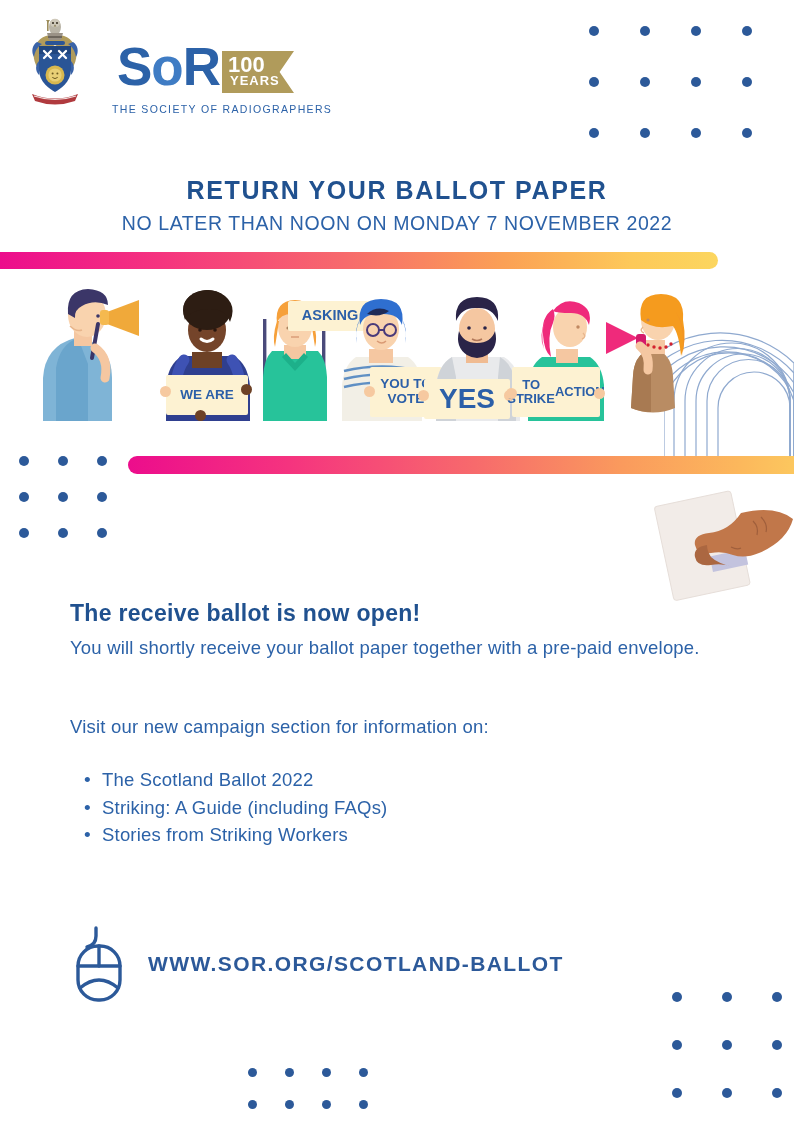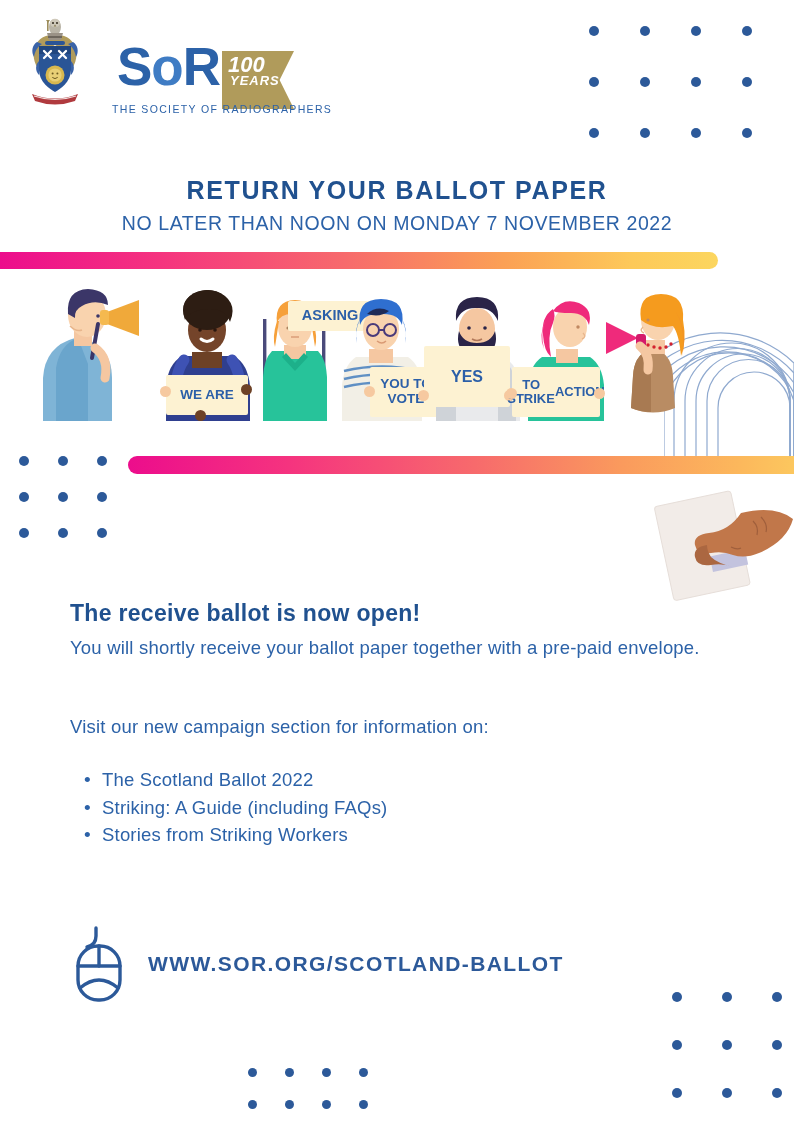--- a/index.html
+++ b/index.html
@@ -16,25 +16,24 @@
   
   .logo-block{position:absolute;left:22px;top:18px;width:270px;height:95px;}
   .crest{position:absolute;left:0;top:0;width:66px;height:88px;}
   .sor-word{
     position:absolute;left:88px;top:22px;
     font-size:53px;font-weight:bold;letter-spacing:-1px;
     color:#2c62a8;line-height:53px;margin-left:7px;
   }
   .sor-word .o{color:#3f7cc4;}
   .years-badge{
-    position:absolute;left:200px;top:33px;width:72px;height:58px;
+    position:absolute;left:200px;top:33px;width:72px;height:42px;
     background:#b09b5b;
     clip-path:polygon(0 0,100% 0,80% 50%,100% 100%,0 100%);
     color:#ffffff;
-    font-style:italic;
   }
   .years-badge .n100{
     position:absolute;left:6px;top:1px;font-size:22px;font-weight:bold;letter-spacing:0px;
   }
   .years-badge .yrs{
     position:absolute;left:8px;top:22px;font-size:13px;font-weight:bold;letter-spacing:1px;
   }
   .society-line{
     position:absolute;left:90px;top:85px;
     font-size:10.5px;letter-spacing:1.35px;color:#2c62a8;
@@ -305,21 +304,21 @@
         <path d="M70 68 q14 8 16 30 V132 H68 V88z" fill="#cfd3d8"></path>
         <rect x="36" y="60" width="22" height="14" fill="#f0bb92"></rect>
         <ellipse cx="47" cy="40" rx="18" ry="21" fill="#f5c7a1"></ellipse>
         <path d="M29 42 q-4 16 8 24 q10 6 20 0 q12 -8 8 -24 q-4 12 -18 12 q-14 0 -18 -12z" fill="#2a2448"></path>
         <path d="M26 32 q-2 -24 21 -24 q23 0 21 24 q-6 -14 -21 -13 q-15 -1 -21 13z" fill="#2a2448"></path>
         <circle cx="39" cy="39" r="1.8" fill="#2a2448"></circle>
           <circle cx="55" cy="39" r="1.8" fill="#2a2448"></circle>
         <path d="M42 50 q5 3 10 0" stroke="#b2785a" stroke-width="1.5" fill="none"></path>
       </svg>
     </div>
-    <div class="sign" style="left:384px;bottom:18px;width:86px;height:61px;font-size:16px;">
+    <div class="sign" style="left:384px;bottom:6px;width:86px;height:40px;font-size:28px;">
       <span>YES</span>
     </div>
     <div class="hand-dot" style="left:378px;bottom:24px;"></div>
     <div class="hand-dot" style="left:464px;bottom:24px;"></div>
 
     <div class="person" style="left:480px;bottom:0;">
       <svg width="92" height="132" viewBox="0 0 92 132">
         <path d="M22 68 q-12 8 -14 28 V132 H84 V96 q-2 -20 -14 -28z" fill="#27c39a"></path>
         <rect x="36" y="60" width="22" height="14" fill="#f5c7a1"></rect>
         <ellipse cx="50" cy="38" rx="17" ry="20" fill="#f9d3ae"></ellipse>

